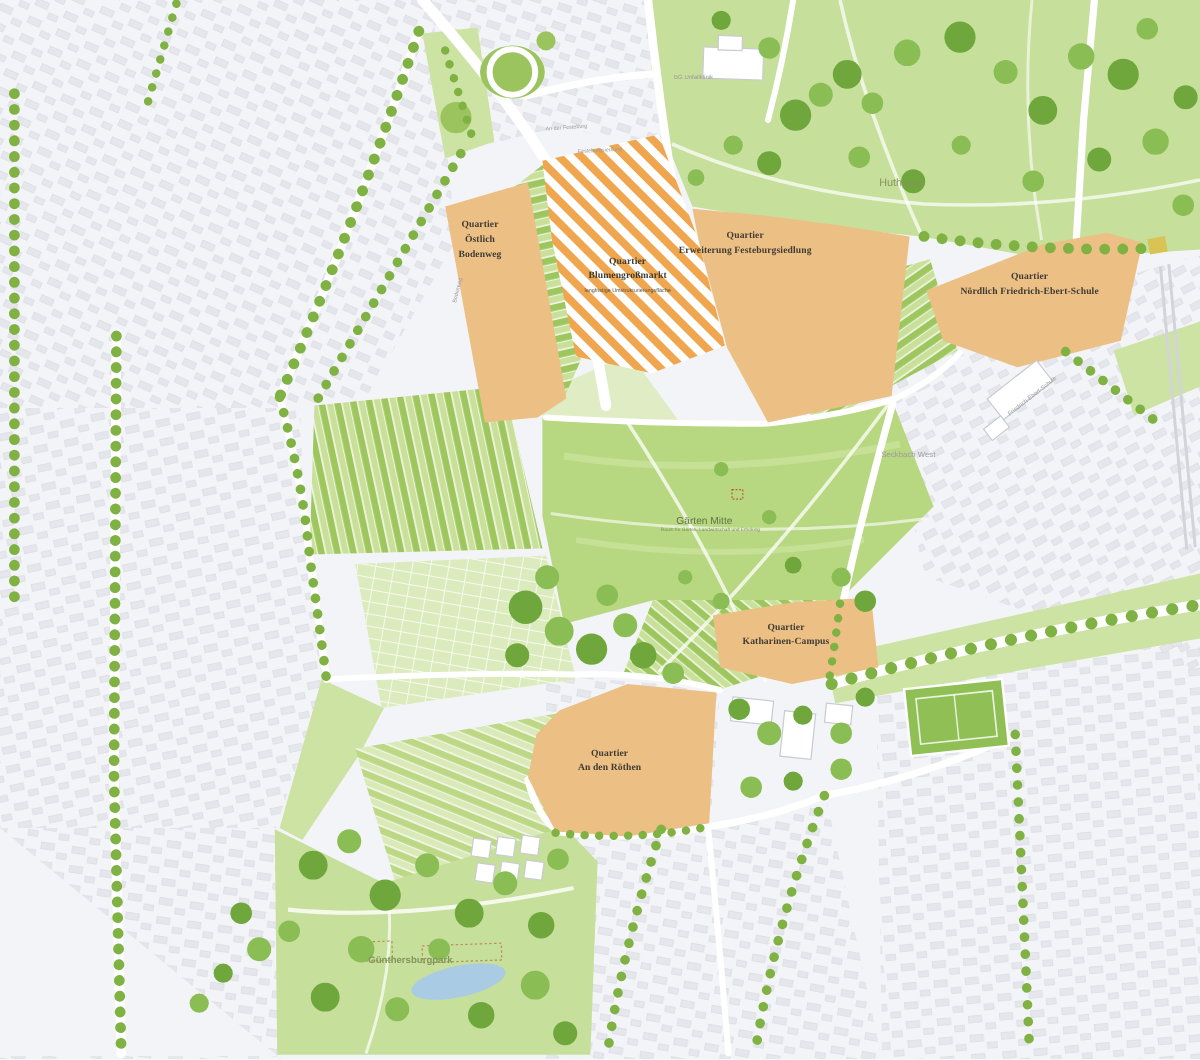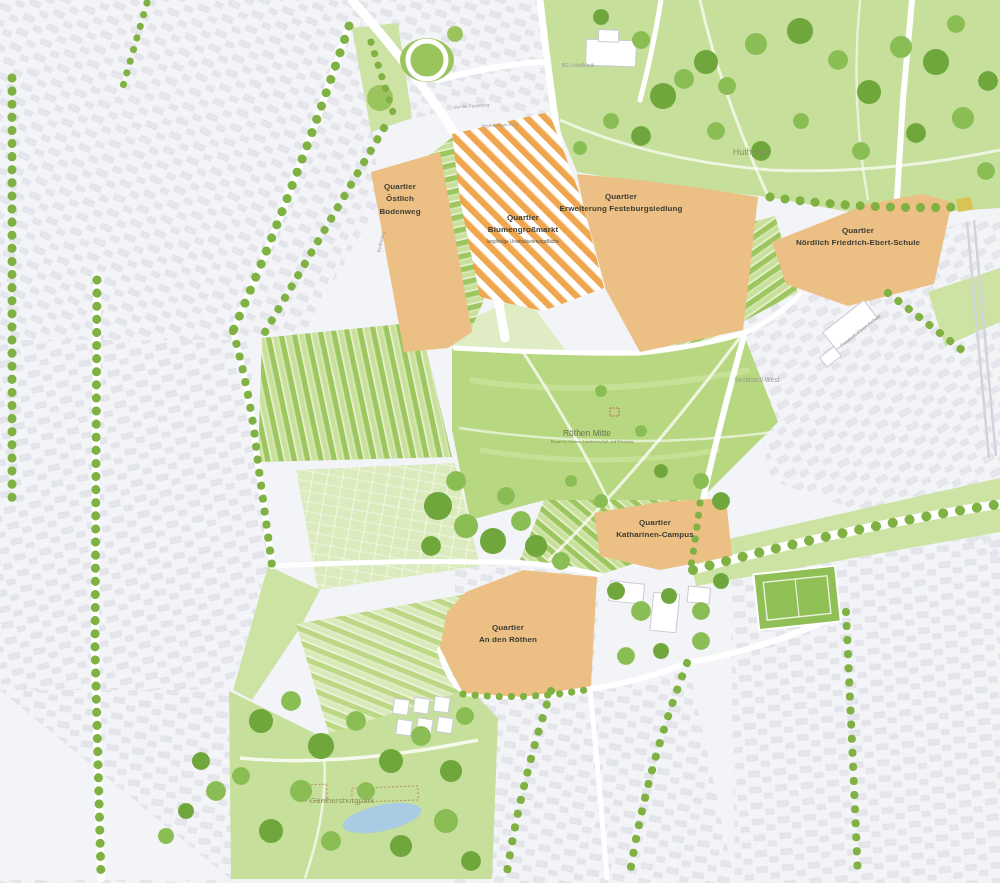--- a/index.html
+++ b/index.html
@@ -1,24 +1,24 @@
 <!DOCTYPE html>
 <html><head>
 <meta charset="utf-8">
 <style>
   html,body{margin:0;padding:0;background:#fff;}
   .stage{position:relative;width:1000px;height:883px;overflow:hidden;background:#f3f4f7;
          font-family:"Liberation Sans",sans-serif;}
   .stage svg{position:absolute;left:0;top:0;}
   .lbl{position:absolute;transform:translate(-50%,-50%);white-space:pre-line;text-align:center;
        pointer-events:none;line-height:1.55;}
-  .q{font-size:8px;font-weight:bold;color:#3e3c33;letter-spacing:.1px;}
+  .q{font-size:8px;font-weight:bold;color:#3e3c33;letter-spacing:.1px;font-family:Liberation Serif, serif;}
   .sub{font-size:4.5px;font-weight:normal;color:#55503f;line-height:1.2;}
   .park{color:#84955c;font-size:9px;}
-  .park-sm{color:#84955c;font-size:8px;}
+  .park-sm{color:#84955c;font-size:8px;font-weight:bold;}
   .park-big{color:#64734a;font-size:8.5px;}
   .city{color:#9b9b9b;}
 </style>
 </head>
 <body>
 
 <div class="stage">
 
 <svg width="1000" height="883" viewBox="0 0 1000 883" xmlns="http://www.w3.org/2000/svg" xmlns:xlink="http://www.w3.org/1999/xlink">
   <defs>
@@ -301,21 +301,21 @@
 Nördlich Friedrich-Ebert-Schule</div>
 
 <div class="lbl q" style="left:655px;top:529px">Quartier
 Katharinen-Campus</div>
 
 <div class="lbl q" style="left:508px;top:634px">Quartier
 An den Röthen</div>
 
 <div class="lbl park" style="left:751px;top:153px">Huthpark</div>
 
-<div class="lbl park-big" style="left:587px;top:434px">Röthen Mitte</div>
+<div class="lbl park-big" style="left:587px;top:434px">Gärten Mitte</div>
 <div class="lbl" style="left:592px;top:442px;font-size:4px;color:#7d8a60">Raum für Gärten, Landwirtschaft und Erholung</div>
 
 <div class="lbl park-sm" style="left:342px;top:801px">Günthersburgpark</div>
 
 <div class="lbl city" style="left:757px;top:380px;font-size:6.5px">Seckbach West</div>
 
 <div class="lbl city" style="left:578px;top:66px;font-size:5px">BG Unfallklinik</div>
 
 <div class="lbl city" style="left:472px;top:107px;font-size:4.5px;transform:translate(-50%,-50%) rotate(-4deg)">An der Festeburg</div>
 

